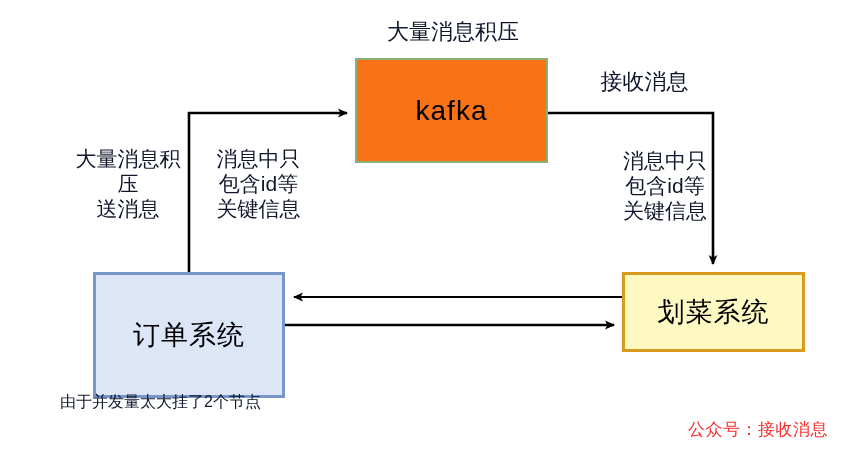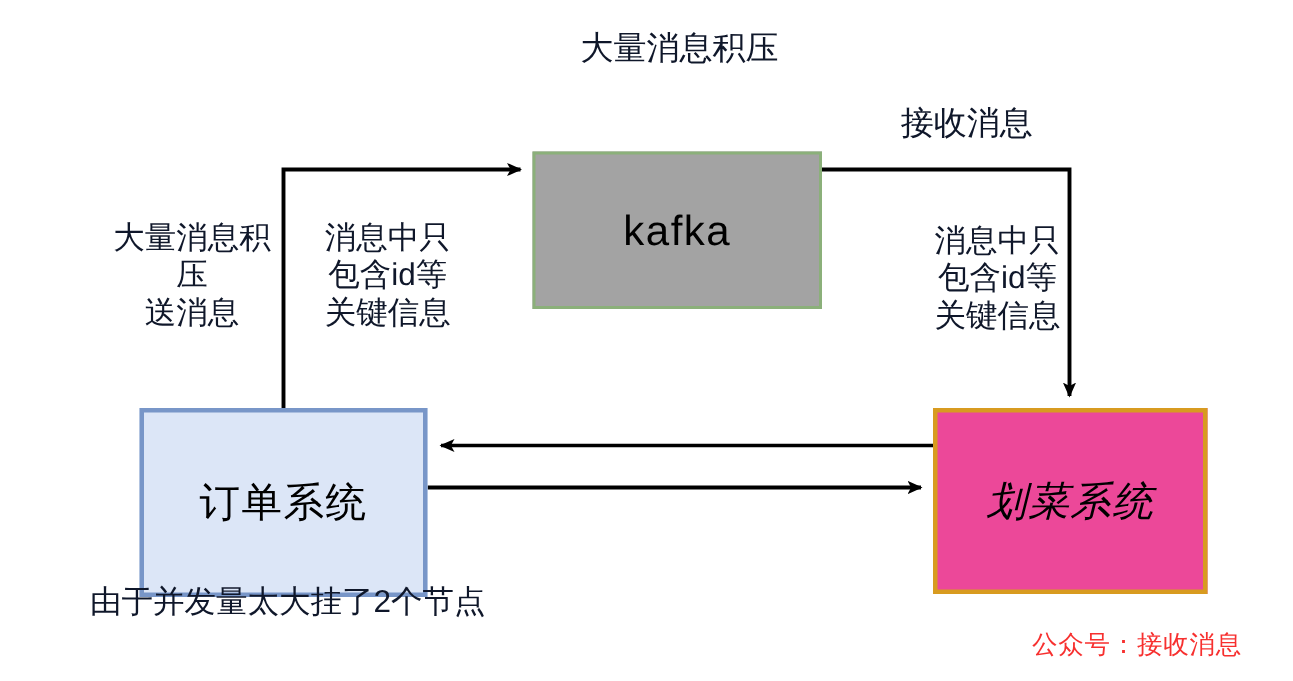--- a/index.html
+++ b/index.html
@@ -30,41 +30,39 @@
     justify-content: center;
     font-size: 27px;
     color: #000000;
     letter-spacing: 1px;
   }
   .node-kafka {
     left: 355px;
     top: 58px;
     width: 193px;
     height: 105px;
-    background: #a3a3a3;
+    background: #f97316;
     border: 2px solid #8bb07a;
     font-size: 28px;
-    margin-top: 43px;
   }
   .node-order {
     left: 93px;
     top: 272px;
     width: 192px;
     height: 126px;
     background: #dce6f7;
     border: 3px solid #7896c8;
   }
   .node-dish {
     left: 622px;
     top: 272px;
     width: 183px;
-    height: 124px;
-    background: #ec4899;
+    height: 80px;
+    background: #fef9c3;
     border: 3px solid #d89b20;
-    font-style: italic;
   }
   .lbl {
     position: absolute;
     color: #0f172a;
     font-size: 21px;
     line-height: 25px;
     white-space: pre-line;
     text-align: center;
   }
   .lbl-backlog {
@@ -102,21 +100,21 @@
   .lbl-return {
     left: 340px;
     top: 343px;
     width: 250px;
   }
   .lbl-footer {
     left: 60px;
     top: 389px;
     width: 330px;
     text-align: left;
-    font-size: 21px;
+    font-size: 16px;
   }
   .watermark {
     position: absolute;
     left: 688px;
     top: 418px;
     color: #f7302f;
     font-size: 17px;
     letter-spacing: 0.5px;
   }
 </style>

